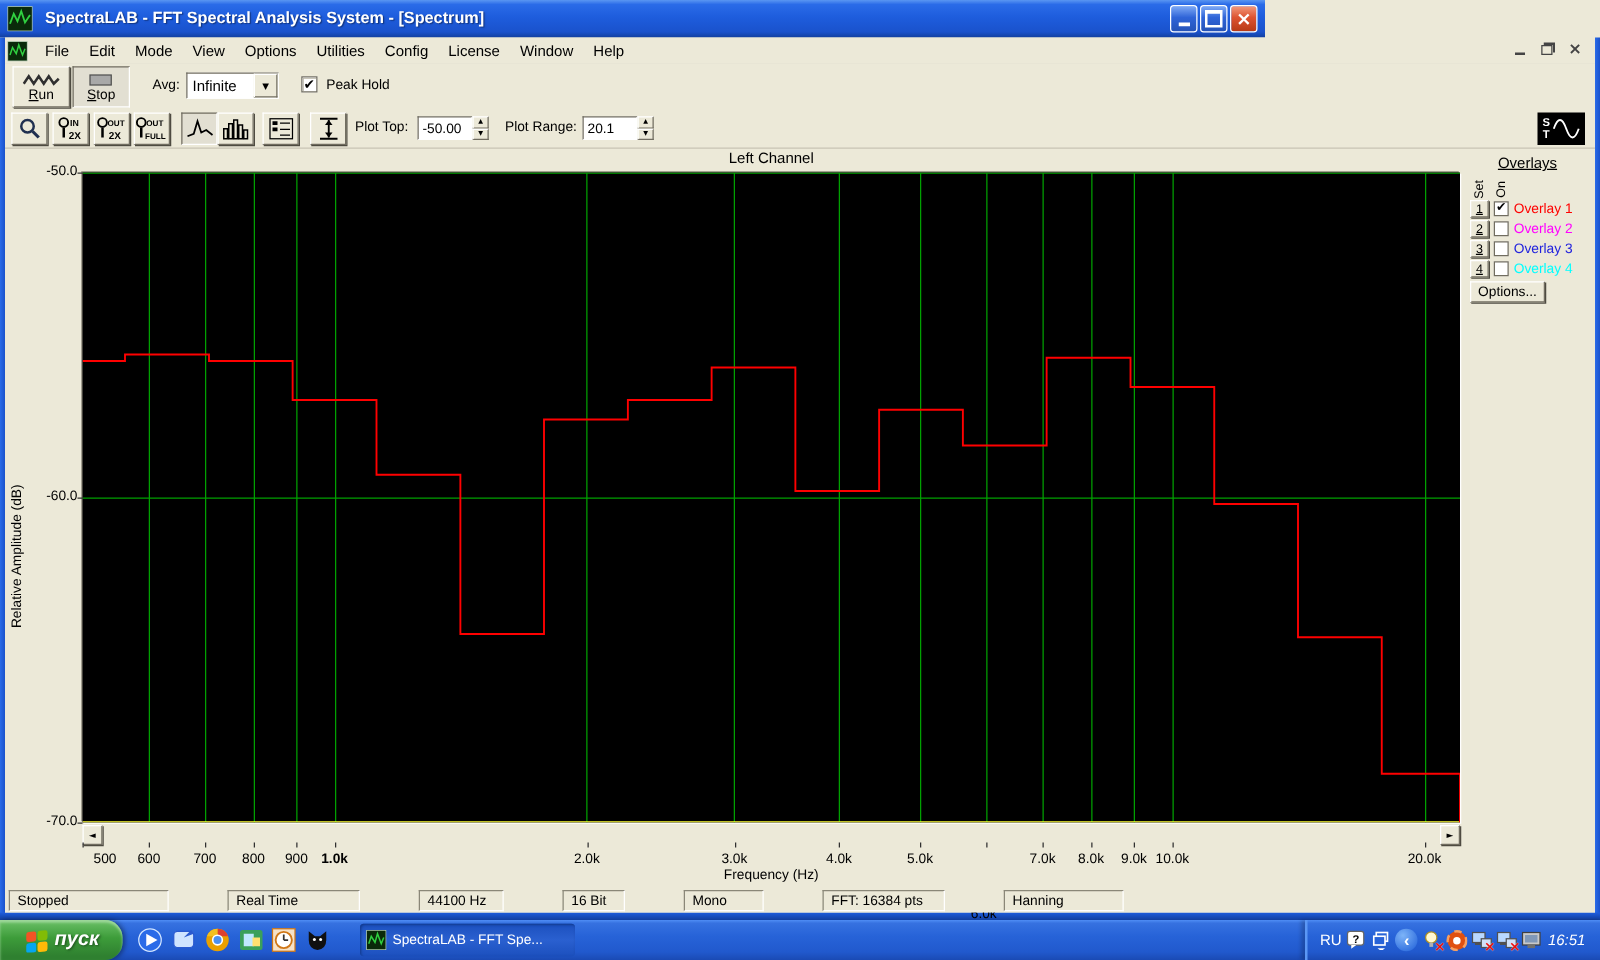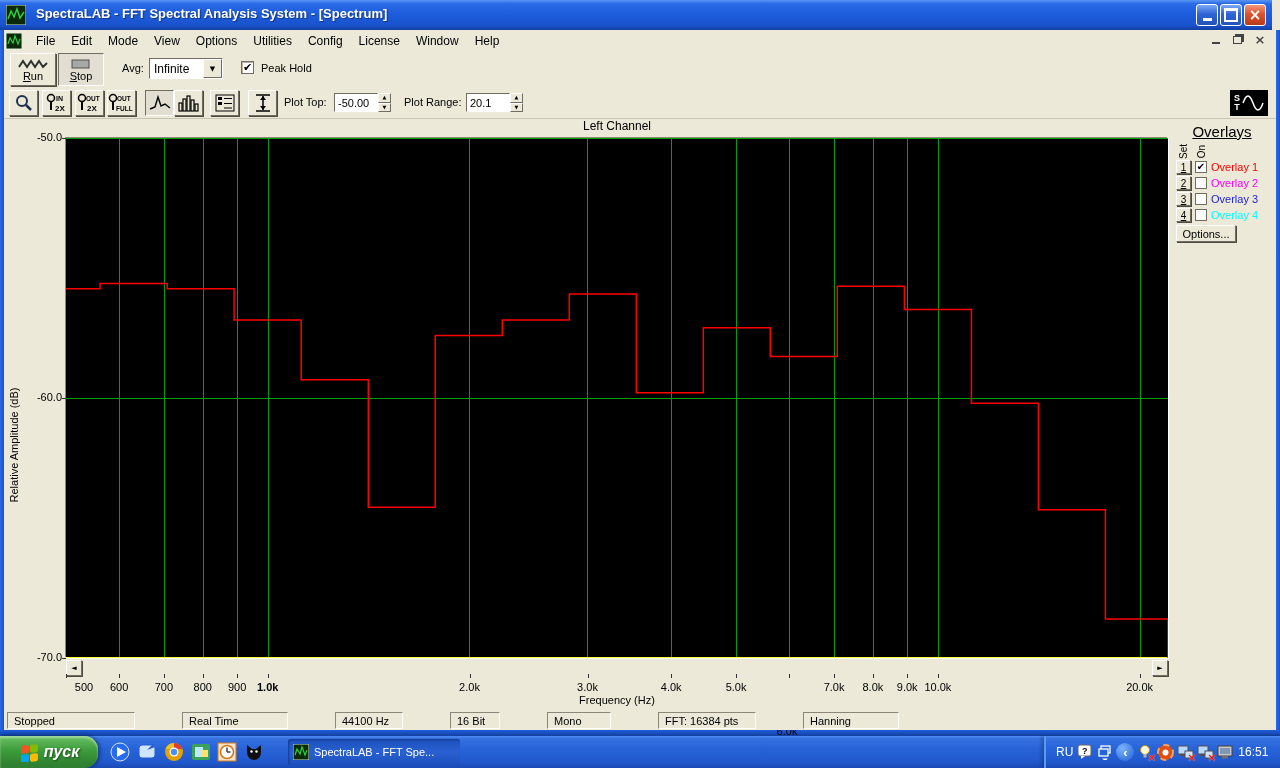--- a/index.html
+++ b/index.html
@@ -2,21 +2,21 @@
 <html><head>
 <meta charset="utf-8">
 <style>
   html,body{margin:0;padding:0;}
   body{width:1280px;height:768px;position:relative;overflow:hidden;
        background:#ece9d8;font-family:"Liberation Sans",sans-serif;
        -webkit-font-smoothing:none;}
   .abs{position:absolute;}
 
   
-  #titlebar{left:0;top:0;width:1272px;height:30px;
+  #titlebar{left:0;top:0;width:1012px;height:30px;
     background:linear-gradient(180deg,#5a96f2 0%,#2a6be8 12%,#1e5ddd 45%,#1a52cc 85%,#123f9f 100%);
     display:flex;align-items:center;color:#fff;}
   #title-text{font-size:13px;font-weight:bold;margin-left:6px;
     text-shadow:1px 1px 1px #12347e;white-space:nowrap;}
   .frame{background:linear-gradient(90deg,#2a6be8,#1a52cc);}
   #frame-l{left:0;top:30px;width:4px;height:706px;}
   #frame-r{left:1276px;top:30px;width:4px;height:706px;}
   #frame-b{left:0;top:730px;width:1280px;height:6px;background:linear-gradient(180deg,#1e5ddd,#123f9f);}
   .capbtn{width:22px;height:22px;border-radius:3px;border:1px solid #fff;
     display:flex;align-items:center;justify-content:center;margin-left:2px;
@@ -79,21 +79,21 @@
   .xtick-mark{position:absolute;width:1px;height:4px;background:#303030;top:674px;}
   #ylabel{left:14px;top:445px;transform:translate(-50%,-50%) rotate(-90deg);
     font-size:11px;color:#000;white-space:nowrap;}
   #xlabel{left:66px;top:694px;width:1102px;text-align:center;font-size:11px;color:#000;}
   .scrollbtn{position:absolute;top:660px;width:16px;height:16px;background:#ece9d8;
     border:1px solid;border-color:#fff #716d60 #716d60 #fff;box-shadow:1px 1px 0 #4e4b41;
     font-size:7px;display:flex;align-items:center;justify-content:center;color:#000;
     font-family:"DejaVu Sans",sans-serif;box-sizing:border-box;}
 
   
-  #overlays-title{left:1190px;top:123px;width:64px;text-align:center;font-size:15px;
+  #overlays-title{left:1190px;top:123px;width:64px;text-align:center;font-size:12px;
     text-decoration:underline;color:#000;}
   .vlabel{position:absolute;font-size:10px;color:#000;transform:rotate(-90deg);
     transform-origin:center;white-space:nowrap;}
   .ov-num{position:absolute;left:1176px;width:15px;height:14px;background:#ece9d8;
     border:1px solid;border-color:#fff #716d60 #716d60 #fff;box-shadow:1px 1px 0 #4e4b41;
     font-size:10px;text-decoration:underline;display:flex;align-items:center;justify-content:center;
     box-sizing:border-box;color:#000;}
   .ov-check{position:absolute;left:1195px;width:12px;height:12px;background:#fff;
     border:1px solid #716d60;font-size:10px;line-height:10px;display:flex;align-items:center;
     justify-content:center;font-family:"DejaVu Sans",sans-serif;box-sizing:border-box;color:#000;}
@@ -125,21 +125,21 @@
     padding-left:5px;box-sizing:border-box;}
   #task-button span{color:#fff;font-size:11px;white-space:nowrap;}
   #tray{left:1044px;top:0;width:236px;height:32px;display:flex;align-items:center;
     border-left:2px solid #5b97f5;box-shadow:-3px 0 3px rgba(0,0,0,.2);
     background:linear-gradient(180deg,#4f8df5 0%,#3671e0 8%,#2763d8 40%,#2159cd 80%,#1a4ab4 100%);}
   .tray-txt{color:#fff;font-size:12px;}
   .tray-ico{width:17px;height:17px;margin-left:3px;display:flex;align-items:center;
     justify-content:center;position:relative;}
   .redx{position:absolute;right:-2px;bottom:-2px;color:#e81010;font-weight:bold;
     font-size:11px;line-height:10px;font-family:"DejaVu Sans",sans-serif;text-shadow:0 0 1px #fff;}
-  #time-label{color:#fff;font-size:12px;margin-left:4px;}
+  #time-label{color:#fff;font-size:12px;margin-left:4px;font-style:italic;}
 </style>
 </head>
 <body>
 
 <div id="titlebar" class="abs">
   <svg class="abs" style="left:6px;top:5px" width="20" height="20">
     <rect x="0" y="0" width="20" height="20" fill="#0a2a0a" stroke="#cfe8cf"></rect>
     <polyline points="2,14 5,6 8,12 11,4 14,13 18,7" stroke="#30d040" fill="none" stroke-width="1.5"></polyline>
   </svg>
   <span id="title-text" class="abs" style="left:30px;top:6px">SpectraLAB - FFT Spectral Analysis System - [Spectrum]</span>

